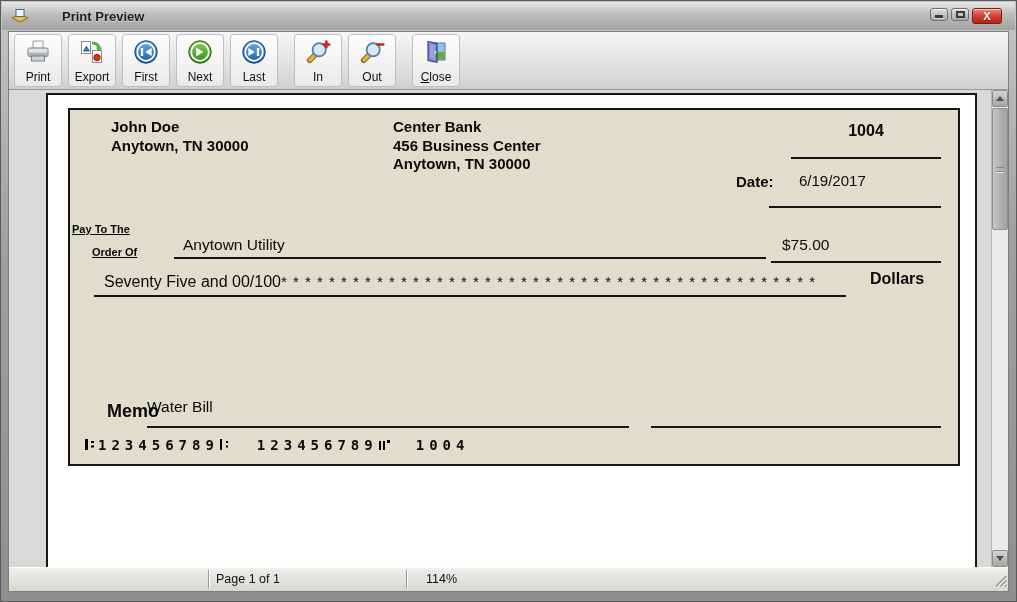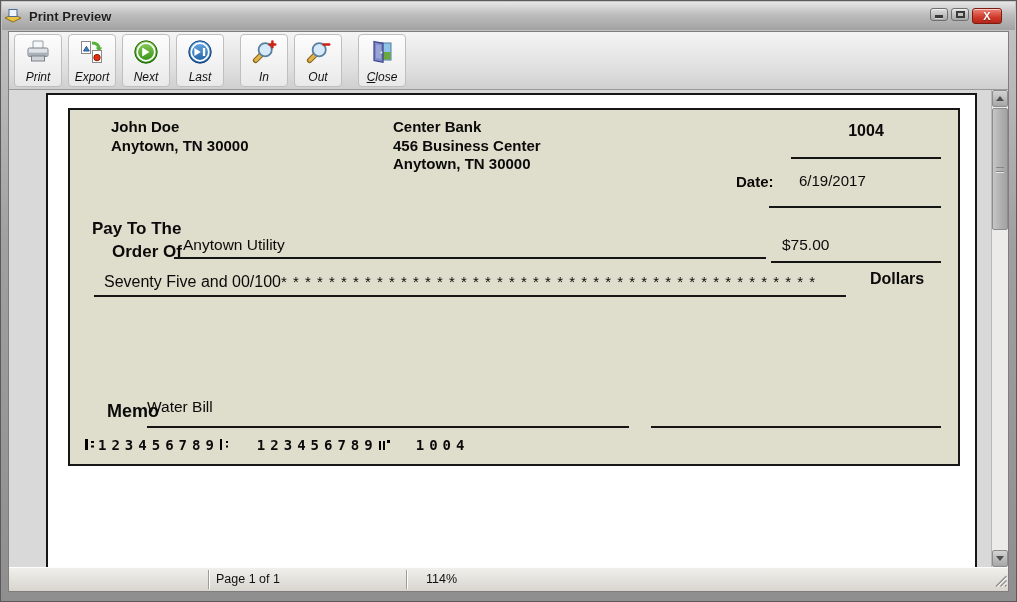--- a/index.html
+++ b/index.html
@@ -5,21 +5,21 @@
   * { margin:0; padding:0; box-sizing:border-box; }
   body { font-family:"Liberation Sans", sans-serif; background:#fff; }
 
   .window { position:relative; width:1017px; height:602px;
     background:linear-gradient(180deg,#c6c6c6,#a0a0a0 40%,#8f8f8f);
     border:1px solid #5a5a5a; overflow:hidden; }
 
   
   .titlebar { position:absolute; top:1px; left:1px; right:1px; height:28px;
     background:linear-gradient(#e6e6e6,#bdbdbd 45%,#a2a2a2);
-    display:flex; align-items:center; padding-left:2px; }
+    display:flex; align-items:center; padding-left:9px;gap:26px; }
   .titlebar-icon { display:flex; }
   .title { font-weight:bold; font-size:13px; color:#1f1f1f;
     text-shadow:0 1px 0 rgba(255,255,255,.45); margin-left:7px; }
   .win-controls { position:absolute; top:6px; right:13px; display:flex; gap:3px; align-items:flex-start; }
   .winbtn { display:flex; align-items:center; justify-content:center;
     border:1px solid #6f6f6f; border-radius:3px;
     background:linear-gradient(#dedede,#a9a9a9); box-shadow:inset 0 1px 0 rgba(255,255,255,.6); }
   .winbtn.min, .winbtn.max { width:18px; height:13px; }
   .winbtn.close { width:30px; height:16px;
     background:linear-gradient(#ee8277,#ce3a2a 60%,#b52619); border-color:#7e1b10; }
@@ -33,40 +33,40 @@
     border:1px solid #7e7e7e; background:#d9d9d9; }
 
   
   .toolbar { position:absolute; top:0; left:0; right:0; height:58px;
     background:linear-gradient(#f5f5f5,#ddd 70%,#cfcfcf);
     border-bottom:1px solid #999;
     display:flex; align-items:center; padding:2px 5px; gap:6px; }
   .tbtn { width:48px; height:53px; border:1px solid #bfbfbf; border-radius:4px;
     background:linear-gradient(#fdfdfd,#e9e9e9);
     display:flex; flex-direction:column; align-items:center; justify-content:space-between;
-    padding:3px 12px 2px; font-family:"Liberation Sans",sans-serif; font-size:12px; color:#111; cursor:pointer;font-style:italic; }
+    padding:3px 12px 2px; font-family:"Liberation Sans",sans-serif; font-size:12px; color:#111; cursor:pointer; }
   .tbtn .ticon { height:27px; display:flex; align-items:center; }
   .tbtn.gap { margin-left:10px; }
 
   
   .client { position:absolute; top:58px; left:0; right:0; bottom:24px; background:#d9d9d9; overflow:hidden;padding-left:45px; }
   .page { position:absolute; left:37px; top:3px; width:931px; height:calc(100% - 1px);
     background:#fff; border-left:2px solid #161616; border-right:2px solid #161616; border-top:2px solid #161616; }
 
   
   .check { position:absolute; left:20px; top:13px; width:892px; height:358px;
     border:2px solid #161616; background:#dfddcb; color:#0a0a0a; }
   .check .abs { position:absolute; white-space:nowrap; }
   .bold15 { font-weight:bold; font-size:15px; line-height:18.5px; }
   .payer { left:41px; top:8px; }
   .bank  { left:323px; top:8px; }
   .chk-number { left:721px; top:12px; width:150px; text-align:center; font-weight:bold; font-size:16px; }
   .date-label { left:666px; top:63px; font-weight:bold; font-size:15px; }
   .date-value { left:729px; top:62px; font-size:15px; }
-  .payto { left:22px; top:108px; font-weight:bold; font-size:17px; line-height:22.5px; }
+  .payto { left:2px; top:108px; font-weight:bold; font-size:11px; line-height:22.5px;text-decoration:underline; }
   .payto .line2 { display:block; margin-left:20px; }
   .payee-value { left:113px; top:126px; font-size:15.5px; }
   .amount-value { left:712px; top:126px; font-size:15.5px; }
   .words { left:34px; top:163px; font-size:16px; }
   .words .fill { font-size:15px; letter-spacing:1px; }
   .dollars { left:800px; top:160px; font-weight:bold; font-size:16px; }
   .memo-label { left:37px; top:291px; font-weight:bold; font-size:18px; }
   .memo-value { left:77px; top:288px; font-size:15.5px; }
   .uline { position:absolute; height:2px; background:#151515; }
   .num-line   { left:721px; width:150px; top:47px; }
@@ -178,20 +178,31 @@
             <path d="M4.5 12 l2.9-4.6 2.9 4.6 z" fill="#3f7dc0" stroke="#2c5a8e"></path>
             <path d="M13 4 c5 0 7 2.5 7 6" fill="none" stroke="#55b13c" stroke-width="3"></path>
             <path d="M16.9 8.6 h6.2 l-3.1 5 z" fill="#55b13c"></path>
             <rect x="13.5" y="11.5" width="9" height="12" fill="#fff" stroke="#8a8a8a"></rect>
             <circle cx="18" cy="18.6" r="3.2" fill="#e03010" stroke="#8f1c08"></circle>
           </svg>
         </span>
         <span class="tlabel">Export</span>
       </button>
 
+      <button class="tbtn">
+        <span class="ticon">
+          <svg width="26" height="26" viewBox="0 0 26 26">
+            <circle cx="13" cy="13" r="11.2" fill="url(#gradBlue)" stroke="#123f79"></circle>
+            <circle cx="13" cy="13" r="8.8" fill="none" stroke="#fff" stroke-width="1.7"></circle>
+            <rect x="7.8" y="9" width="2.3" height="8" fill="#fff"></rect>
+            <path d="M18.6 9 l-6.4 4 6.4 4 z" fill="#fff"></path>
+          </svg>
+        </span>
+        <span class="tlabel">First</span>
+      </button>
 
 
       <button class="tbtn">
         <span class="ticon">
           <svg width="26" height="26" viewBox="0 0 26 26">
             <circle cx="13" cy="13" r="11.2" fill="url(#gradGreen)" stroke="#1d6407"></circle>
             <circle cx="13" cy="13" r="8.8" fill="none" stroke="#fff" stroke-width="1.7"></circle>
             <path d="M9.2 8.6 l7.2 4.4 -7.2 4.4 z" fill="#fff"></path>
           </svg>
         </span>

